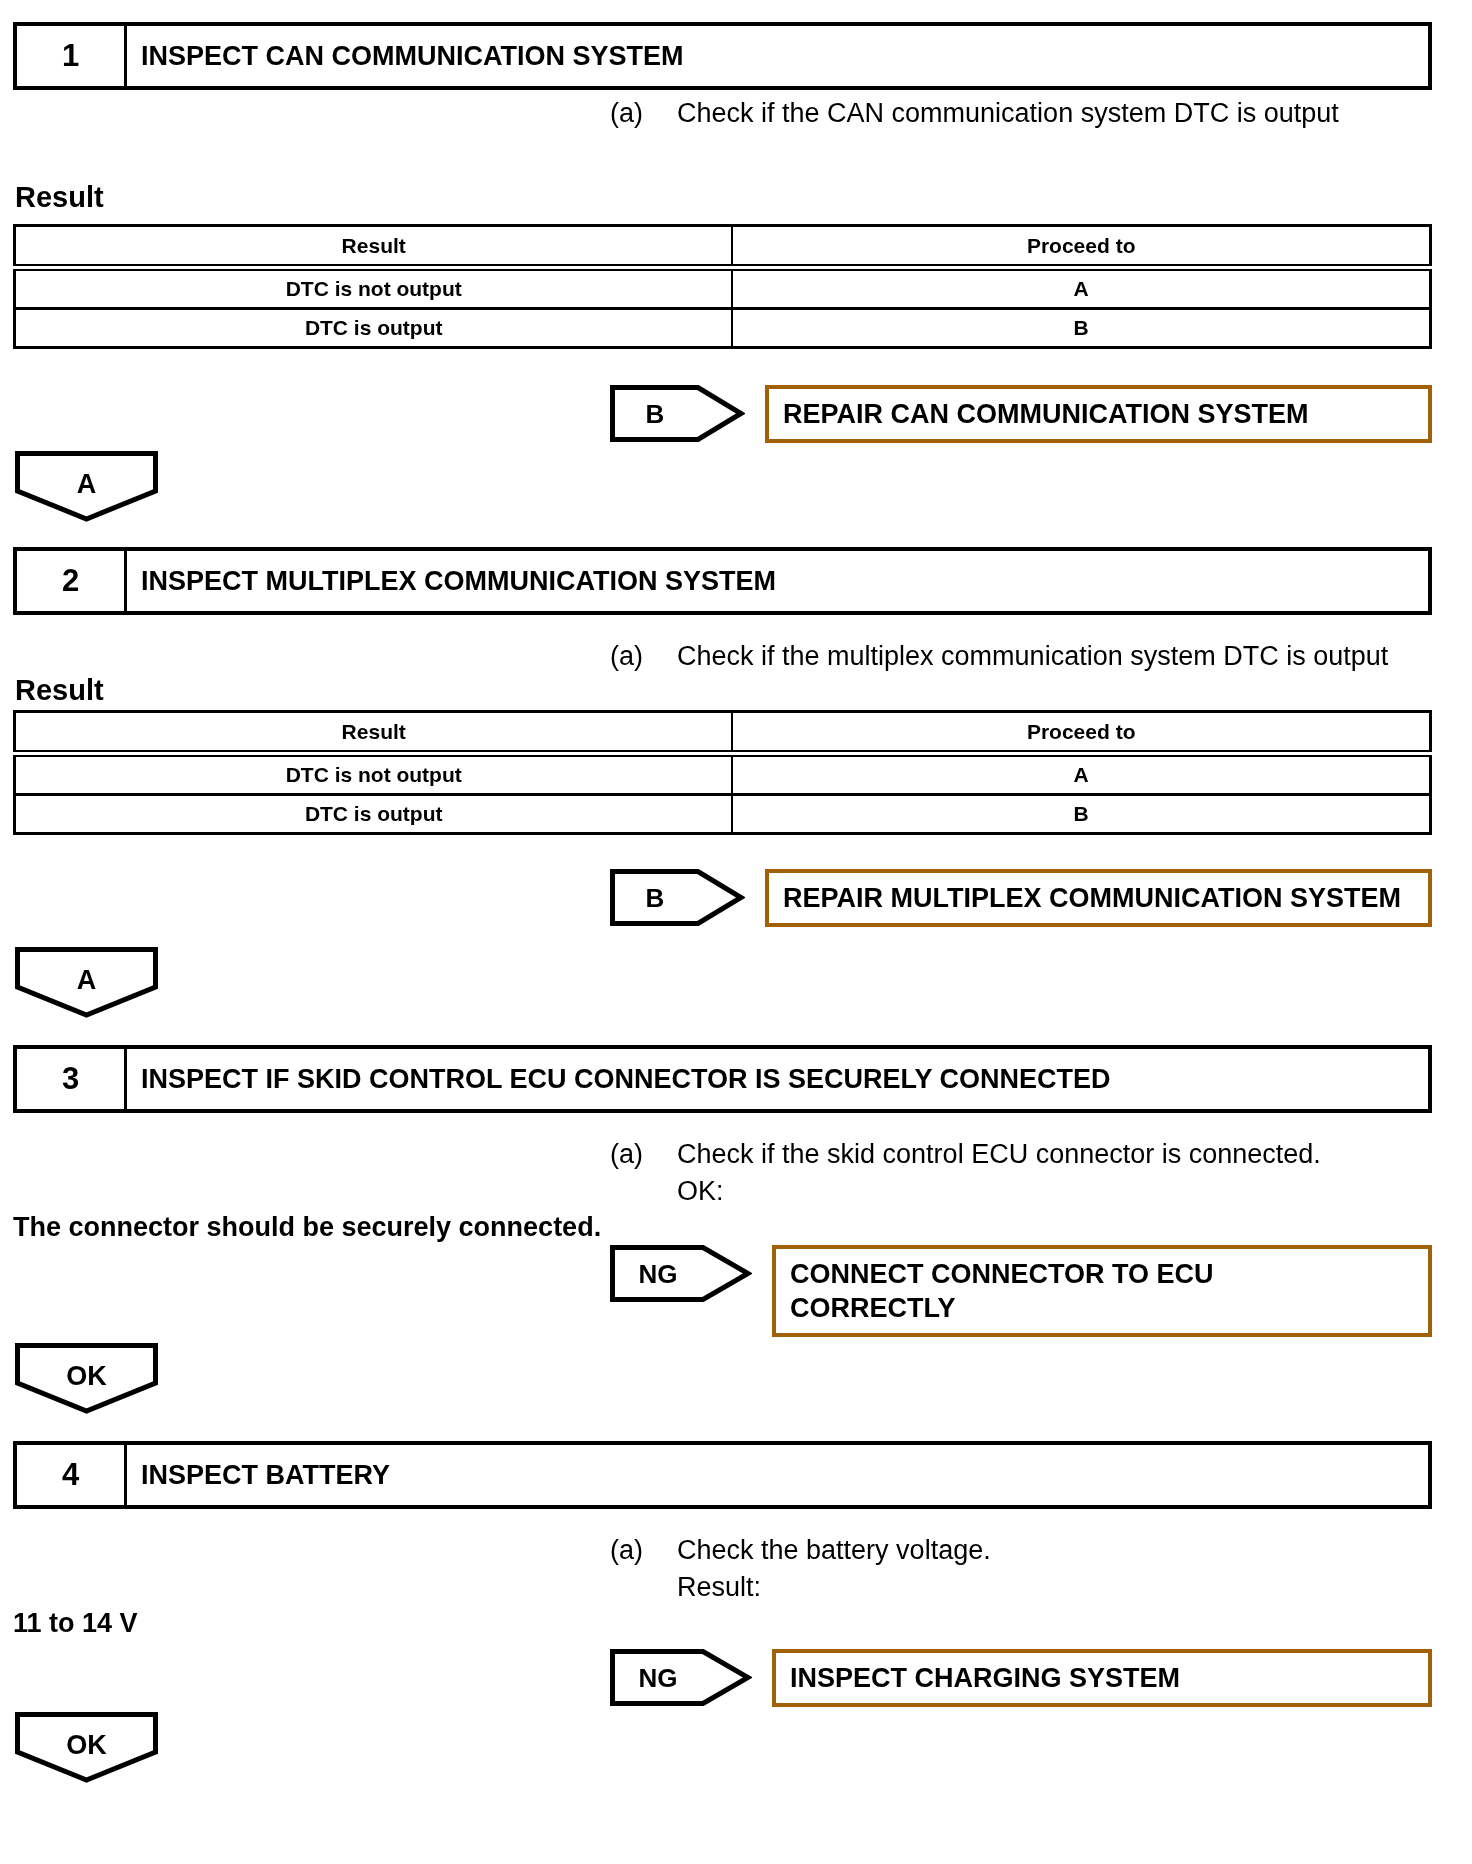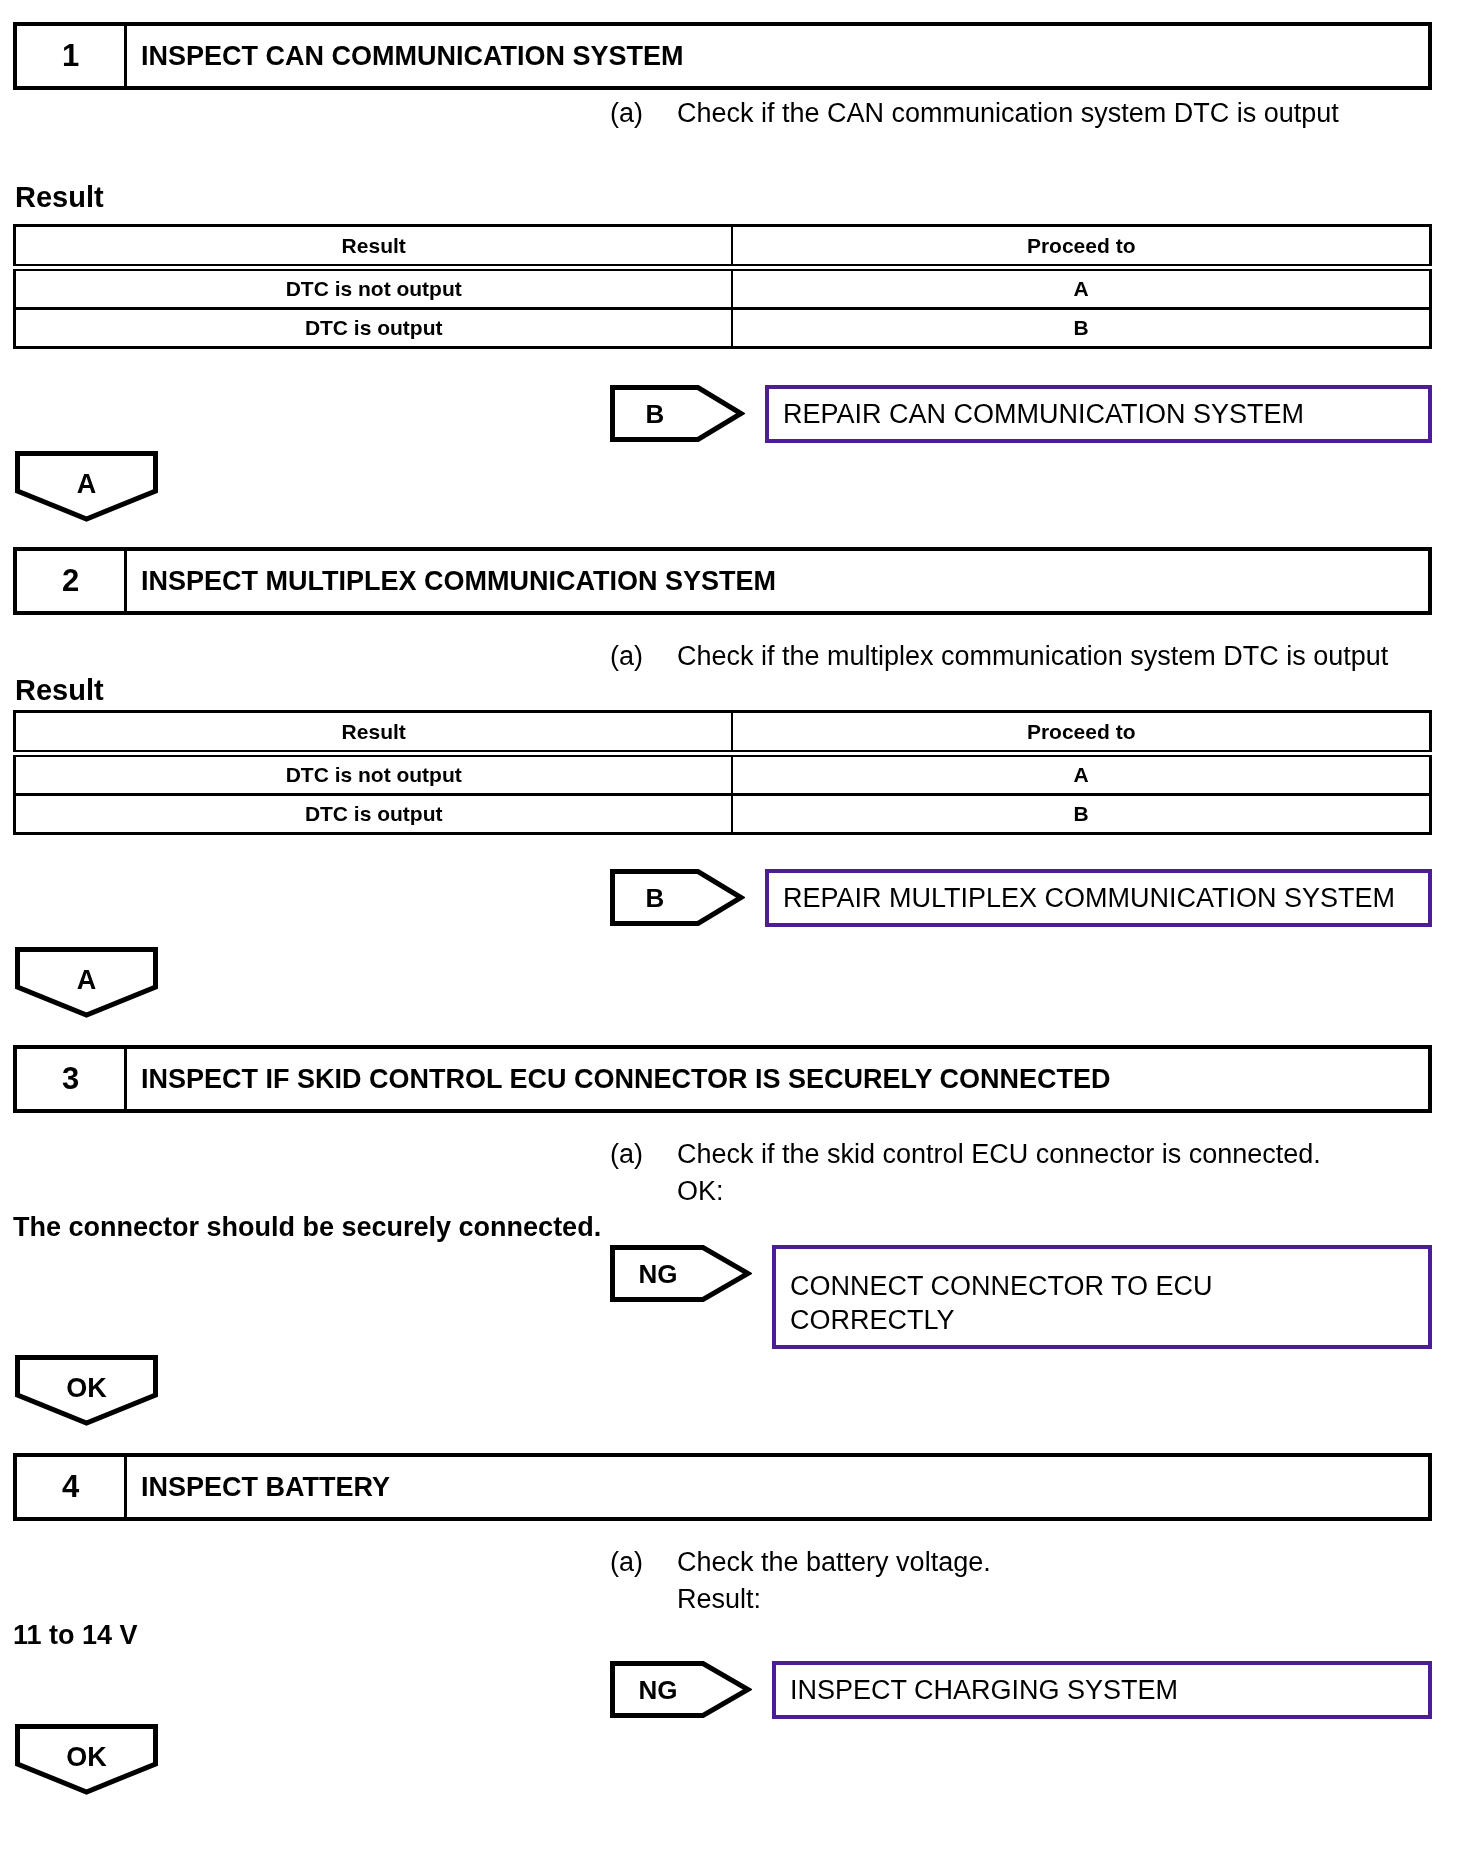--- a/index.html
+++ b/index.html
@@ -57,23 +57,23 @@
   .result-table td{border-top:3px solid #000;height:23px;}
   .col-result{width:50.7%;}
   .col-proceed{width:49.3%;}
   
   .branch{
     display:flex;align-items:flex-start;
     margin-left:597px;gap:20px;
   }
   .branch-arrow{flex:none;display:block;}
   .action-box{
-    flex:1;border:4px solid #4c1d95;box-sizing:border-box;
+    flex:1;border:4px solid #a16207;box-sizing:border-box;
     display:flex;align-items:center;
-    font-size:27px;font-weight:normal;line-height:34px;
+    font-size:27px;font-weight:bold;line-height:34px;
     padding:8px 14px;min-height:58px;
   }
   .arrow-label{font:bold 26px "Liberation Sans",sans-serif;fill:#000;}
   .conn-label{font:bold 27px "Liberation Sans",sans-serif;fill:#000;}
   
   .continue{display:block;margin-left:2px;}
   
   .m-instr2{margin-top:22px;}
   .t2{margin-top:5px;}
   .branch-1{margin-top:36px;}
@@ -197,21 +197,21 @@
       <span class="instr-text">Check if the skid control ECU connector is connected.</span>
     </div>
     <div class="spec-label">OK:</div>
     <div class="spec-value">The connector should be securely connected.</div>
     <div class="branch branch-3">
       <svg class="branch-arrow" width="142" height="57" viewBox="0 0 142 57">
         <polygon points="2.5,2.5 93,2.5 138,28.5 93,54.5 2.5,54.5" fill="#fff" stroke="#000" stroke-width="5"></polygon>
         <text class="arrow-label" x="48" y="38" text-anchor="middle">NG</text>
       </svg>
       <div class="action-box">
-        <span style="max-width:560px;display:inline-block;margin-top:12px;">CONNECT CONNECTOR TO ECU CORRECTLY</span>
+        <span style="max-width:560px;display:inline-block;">CONNECT CONNECTOR TO ECU CORRECTLY</span>
       </div>
     </div>
     <svg class="continue cont-3" width="143" height="72" viewBox="0 0 143 72">
       <polygon points="2.5,2.5 140.5,2.5 140.5,40 71.5,68 2.5,40" fill="#fff" stroke="#000" stroke-width="5"></polygon>
       <text class="conn-label" x="71.5" y="42" text-anchor="middle">OK</text>
     </svg>
   </div>
 
   <div>
     <div class="step-header hdr-4">

